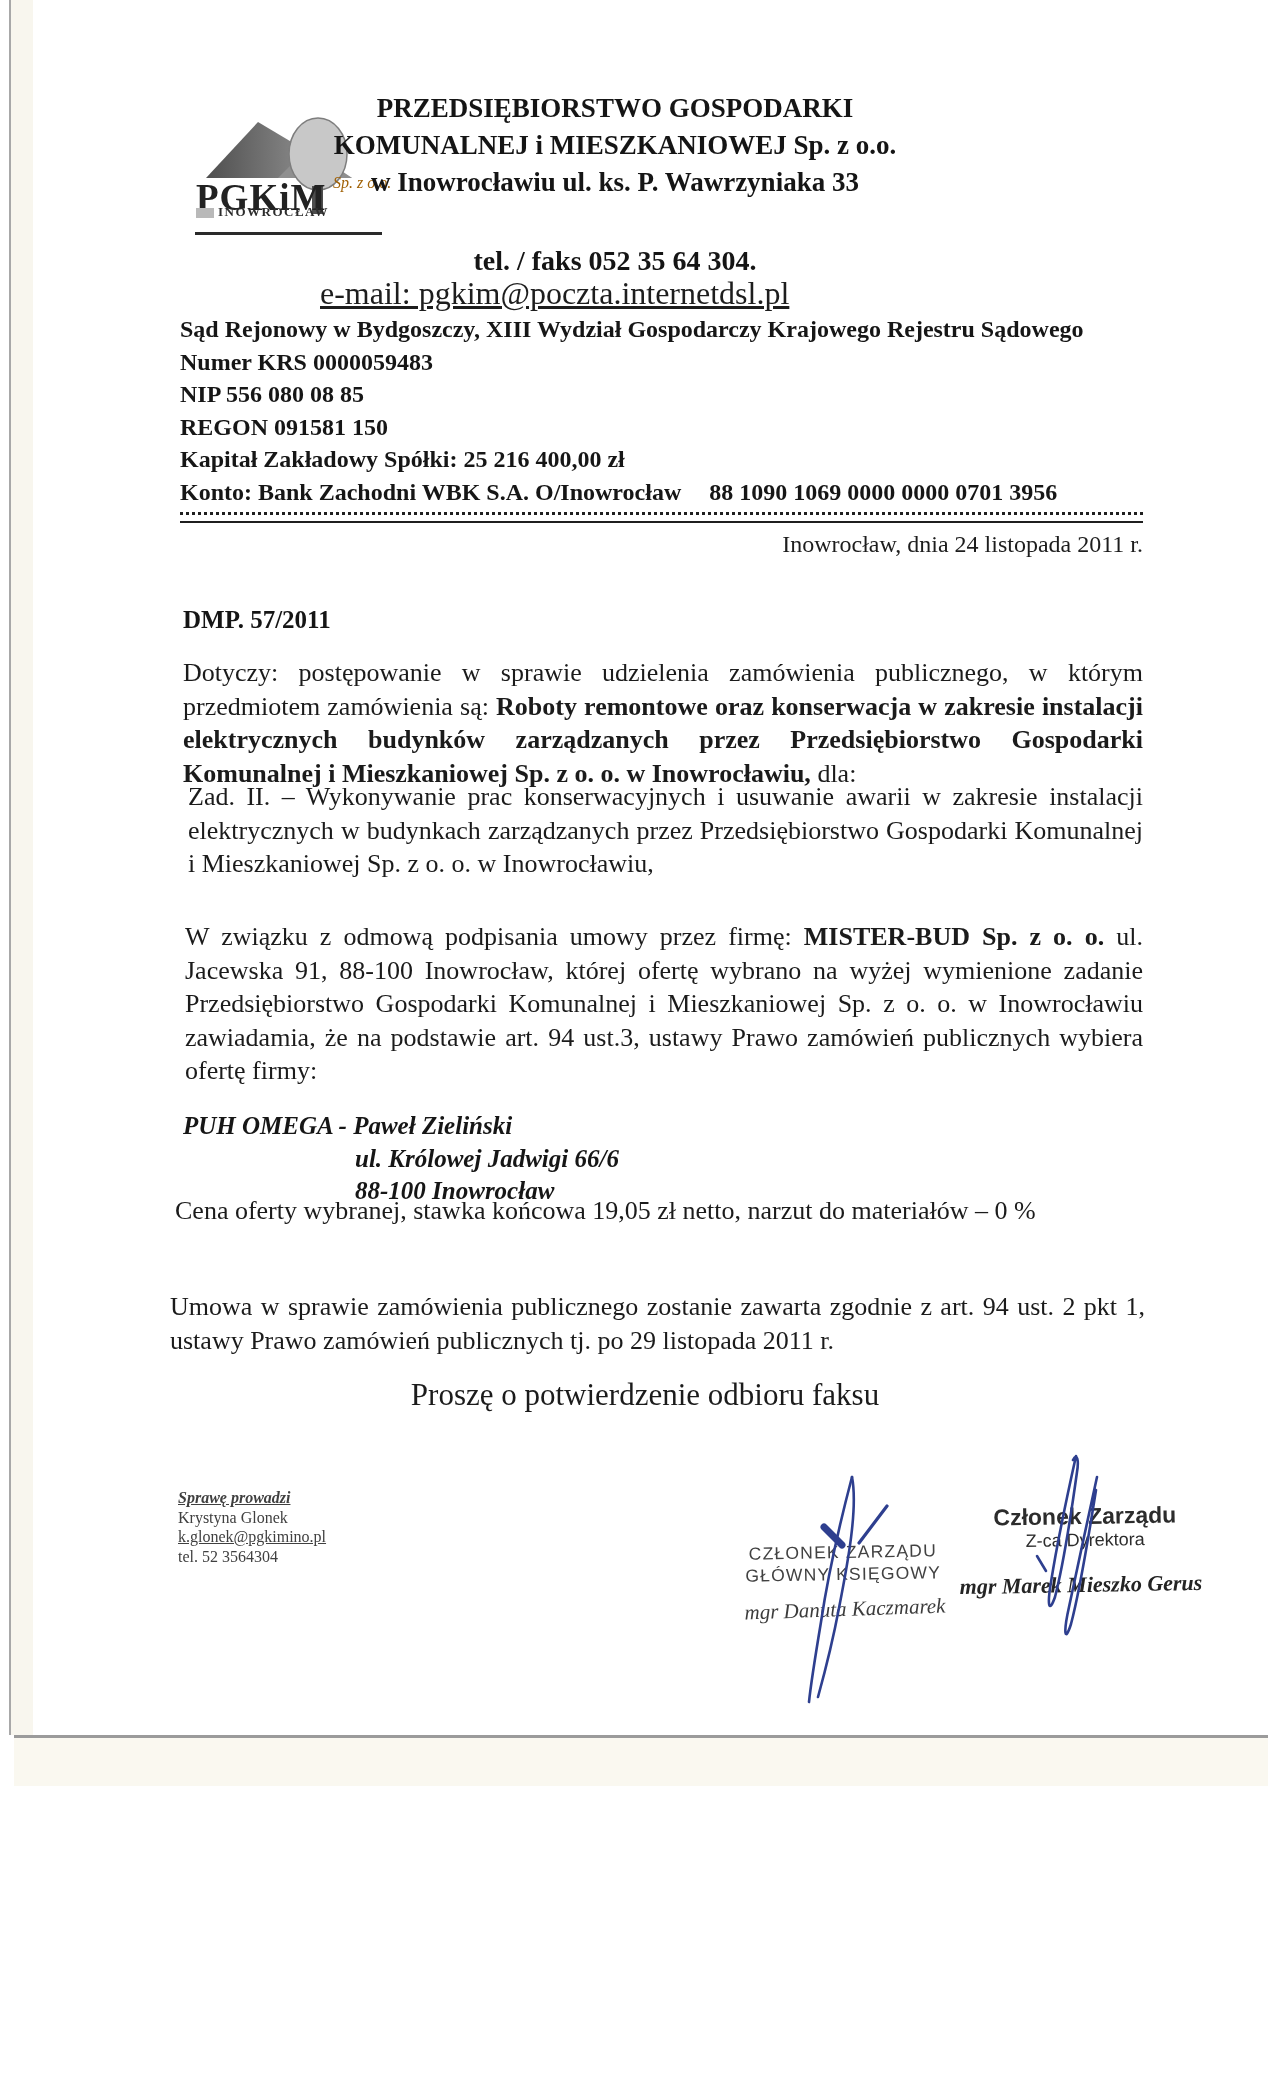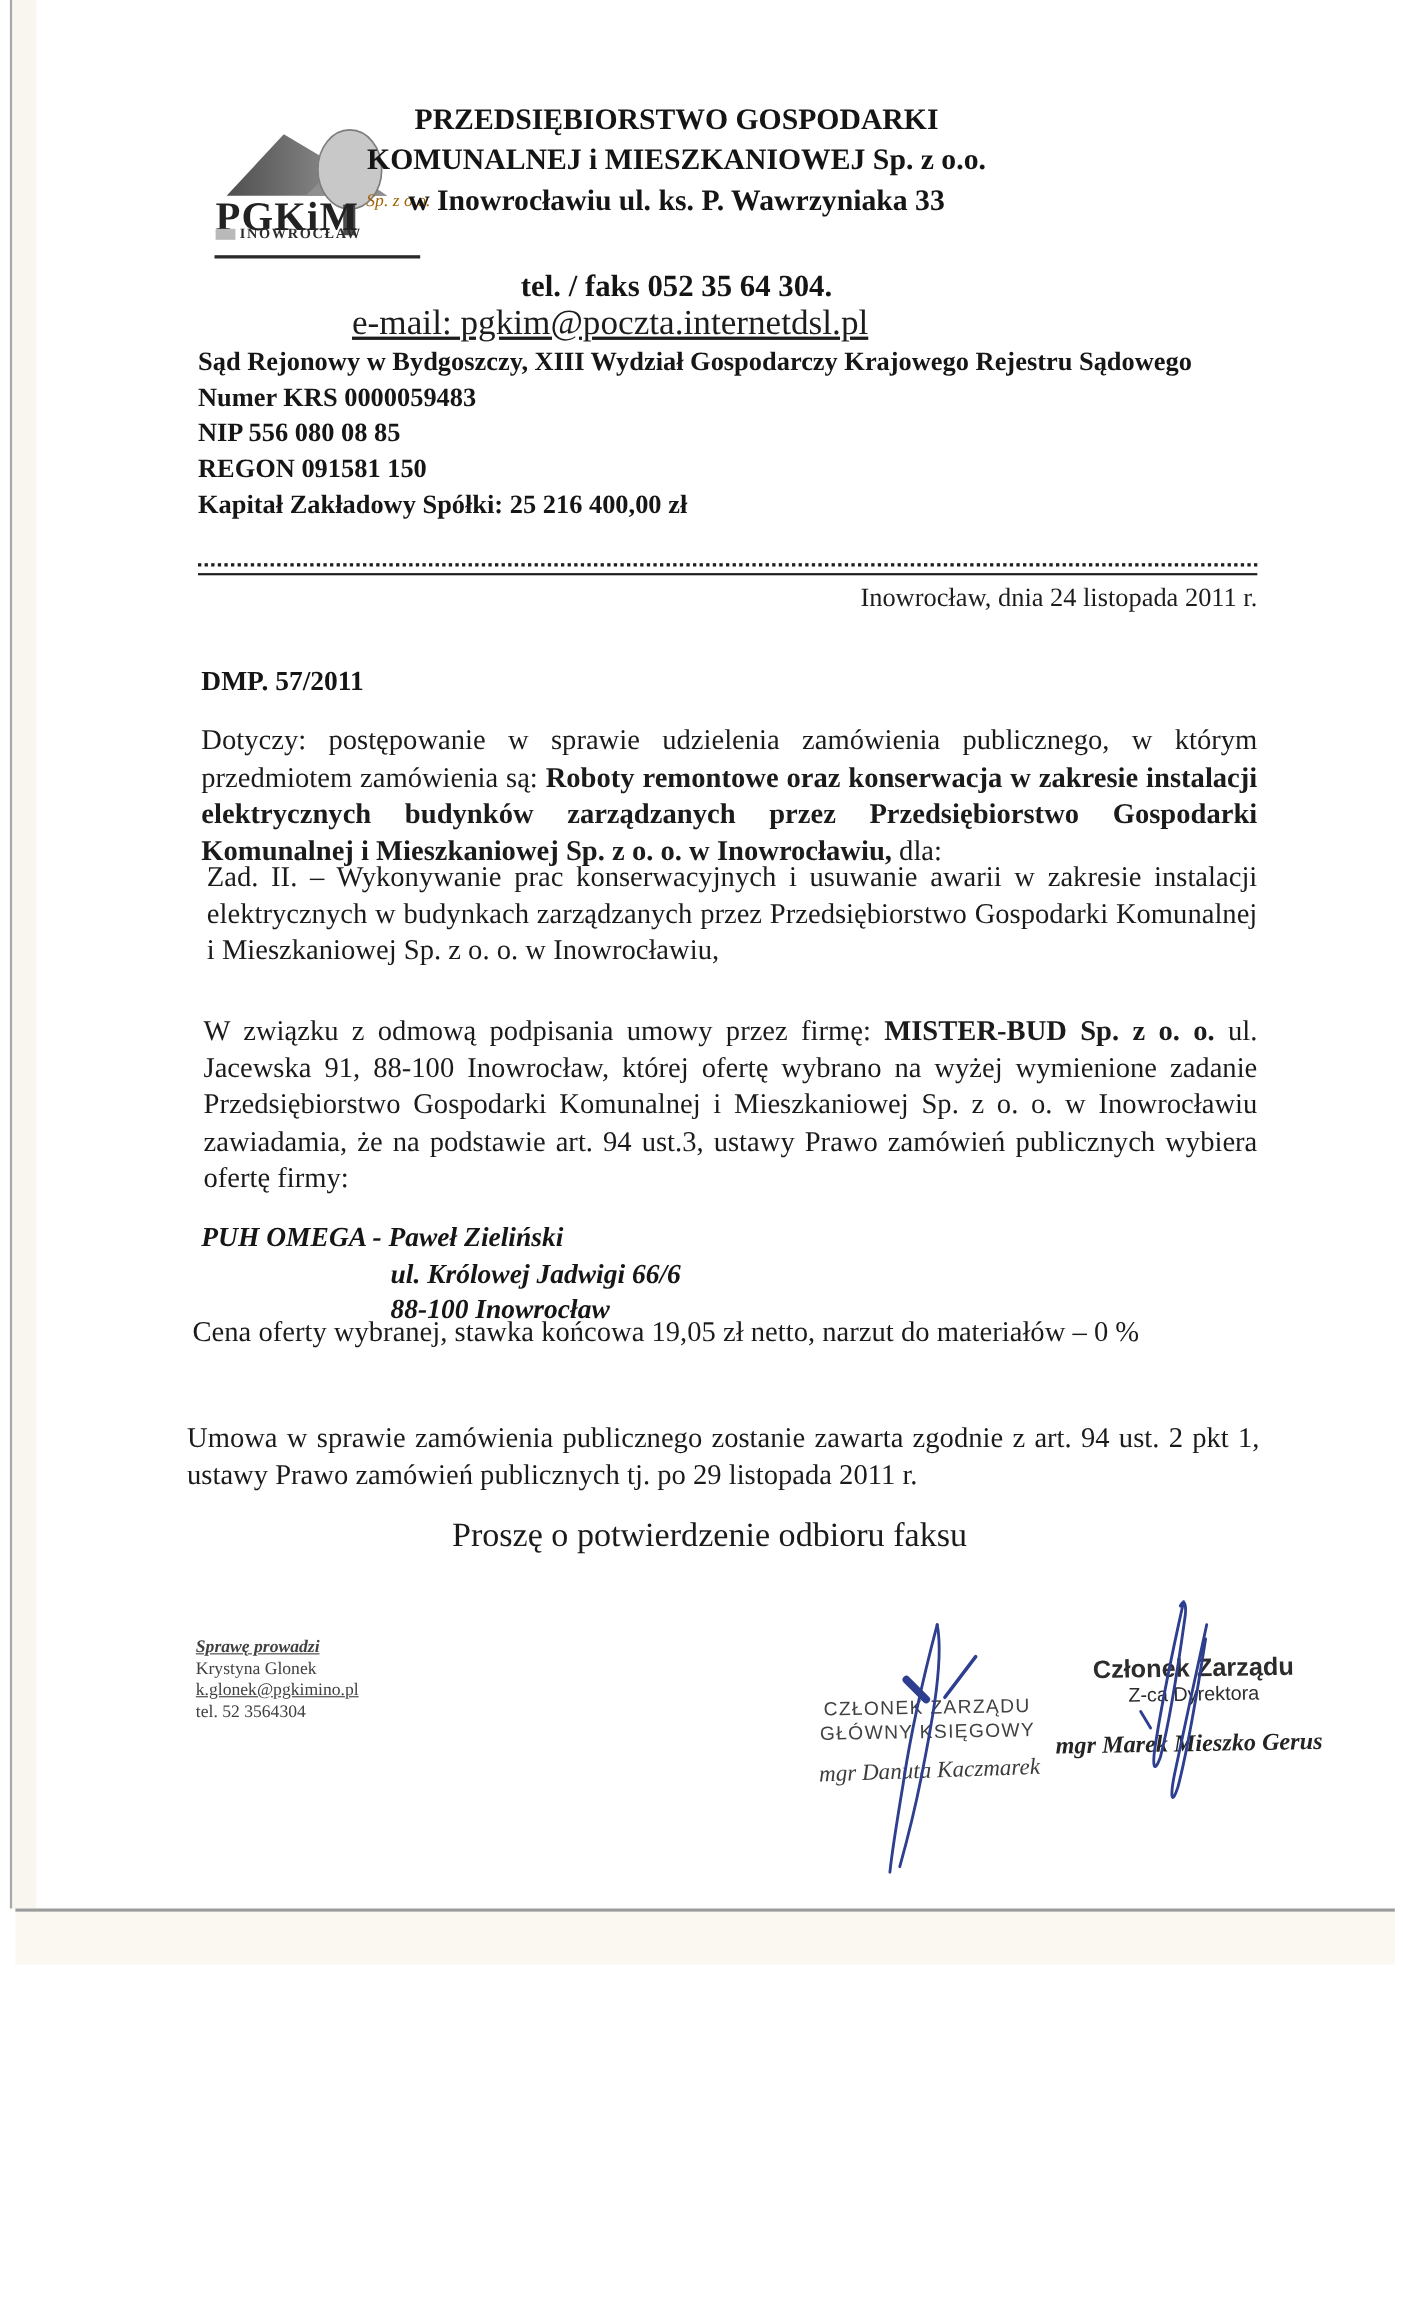--- a/index.html
+++ b/index.html
@@ -94,20 +94,21 @@
   </div>
   <div class="abs hdr-phone">tel. / faks 052 35 64 304.</div>
   <div class="abs hdr-email">e-mail: pgkim@poczta.internetdsl.pl</div>
 
   <div class="abs registry">
     <div>Sąd Rejonowy w Bydgoszczy, XIII Wydział Gospodarczy Krajowego Rejestru Sądowego</div>
     <div>Numer KRS 0000059483</div>
     <div>NIP 556 080 08 85</div>
     <div>REGON 091581 150</div>
     <div>Kapitał Zakładowy Spółki: 25 216 400,00 zł</div>
+    <div><span>Konto: Bank Zachodni WBK S.A. O/Inowrocław</span><span class="acct-num">88 1090 1069 0000 0000 0701 3956</span></div>
   </div>
 
   <div class="abs sep-dotted"></div>
   <div class="abs sep-solid"></div>
 
   <div class="abs date-line">Inowrocław, dnia 24 listopada 2011 r.</div>
   <div class="abs ref-num">DMP. 57/2011</div>
 
   <div class="abs para para-subject"><span>Dotyczy: postępowanie w sprawie udzielenia zamówienia publicznego, w którym przedmiotem zamówienia są: </span><b>Roboty remontowe oraz konserwacja w zakresie instalacji elektrycznych budynków zarządzanych przez Przedsiębiorstwo Gospodarki Komunalnej i Mieszkaniowej Sp. z o. o. w Inowrocławiu,</b><span> dla:</span></div>
 

